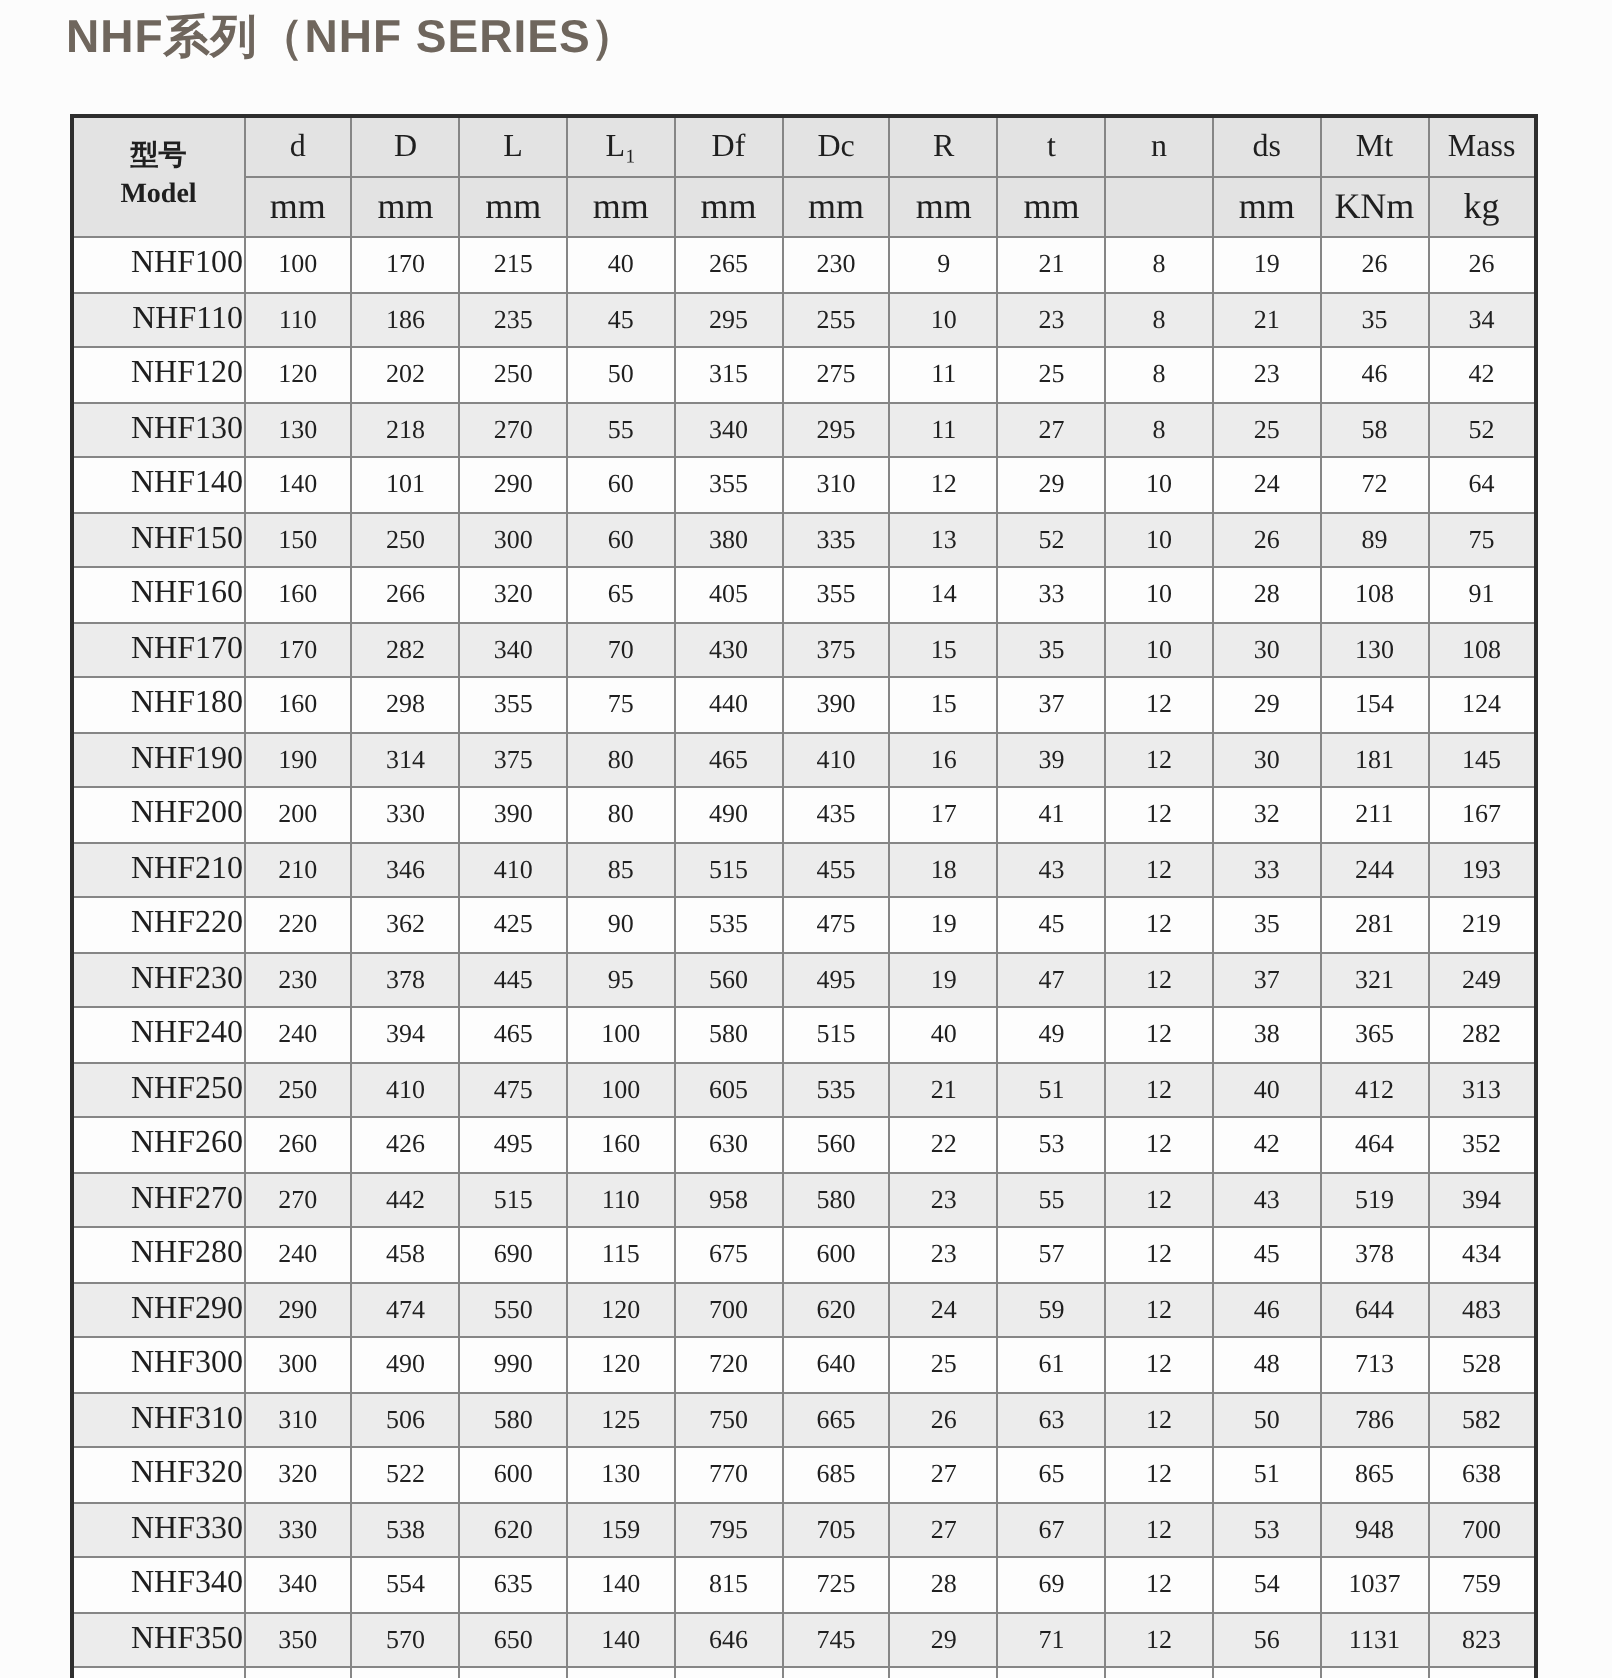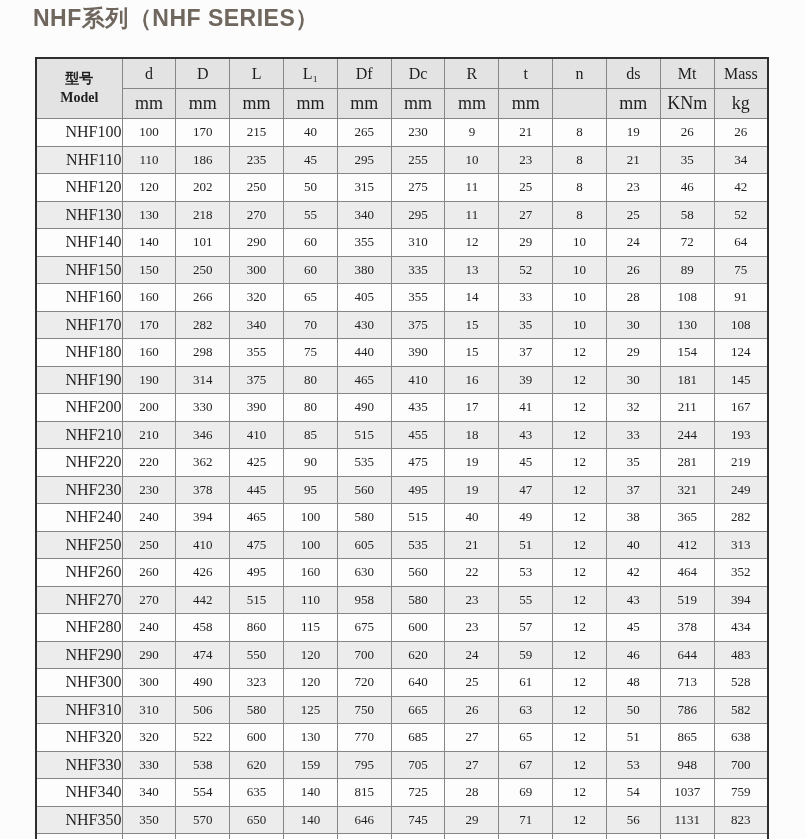--- a/index.html
+++ b/index.html
@@ -383,21 +383,21 @@
           <td>55</td>
           <td>12</td>
           <td>43</td>
           <td>519</td>
           <td>394</td>
         </tr>
         <tr>
           <td class="model-cell">NHF280</td>
           <td>240</td>
           <td>458</td>
-          <td>860</td>
+          <td>690</td>
           <td>115</td>
           <td>675</td>
           <td>600</td>
           <td>23</td>
           <td>57</td>
           <td>12</td>
           <td>45</td>
           <td>378</td>
           <td>434</td>
         </tr>
@@ -413,21 +413,21 @@
           <td>59</td>
           <td>12</td>
           <td>46</td>
           <td>644</td>
           <td>483</td>
         </tr>
         <tr>
           <td class="model-cell">NHF300</td>
           <td>300</td>
           <td>490</td>
-          <td>323</td>
+          <td>990</td>
           <td>120</td>
           <td>720</td>
           <td>640</td>
           <td>25</td>
           <td>61</td>
           <td>12</td>
           <td>48</td>
           <td>713</td>
           <td>528</td>
         </tr>

